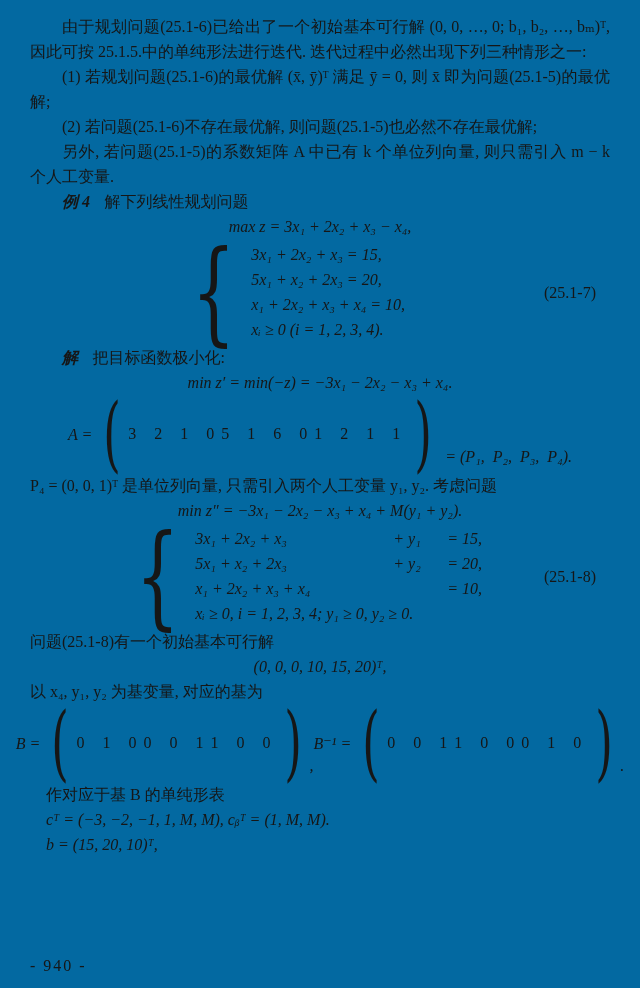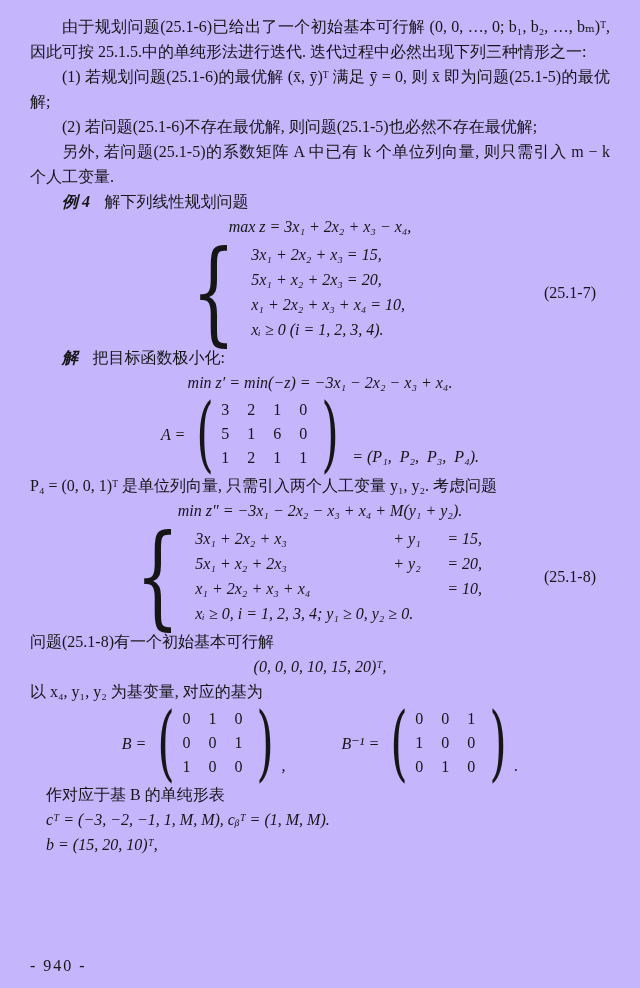--- a/index.html
+++ b/index.html
@@ -1,18 +1,18 @@
 <!DOCTYPE html>
 <html><head>
 <meta charset="utf-8">
 <style>
   html,body{margin:0;padding:0;background:#e8e6e1;}
   .page{
     width:640px;height:988px;box-sizing:border-box;
-    margin:0 auto;background:#c4b5fd;color:#161616;
+    margin:0 auto;background:#0369a1;color:#161616;
     padding:14px 30px 10px 30px;overflow:hidden;
     display:flex;flex-direction:column;
     font-family:"Liberation Serif","DejaVu Serif",serif;
     font-size:16px;line-height:25px;
   }
   .para{margin:0;text-align:justify;}
   .indent{text-indent:2em;}
   .indent-sm{text-indent:1em;}
   .hd{font-weight:bold;margin-right:.9em;font-style:italic;}
   
@@ -33,21 +33,21 @@
   .sys8 .m{display:inline-block;min-width:54px;}
   .eq-label{margin-left:auto;font-style:normal;margin-right:14px;flex:0 0 auto;}
   
   .mateq{display:flex;align-items:center;justify-content:center;margin:2px 0;font-style:italic;}
   .paren{
     font-family:"DejaVu Serif",serif;font-style:normal;
     font-size:82px;line-height:74px;
     transform:scaleX(.55);transform-origin:center;
     flex:0 0 auto;
   }
-  .mat{display:flex;flex-direction:column;font-style:normal;}
+  .mat{display:flex;flex-direction:row;font-style:normal;}
   .mrow{line-height:24px;letter-spacing:7px;white-space:pre;}
   .mlhs{margin-right:4px;white-space:pre;}
   .mrhs{margin-left:6px;white-space:pre;margin-top:44px;}
   .msuffix{align-self:flex-end;margin-bottom:2px;}
   .matgap{width:56px;}
   .page-number{margin-top:auto;font-style:normal;letter-spacing:2px;}
 </style>
 </head>
 <body>
 

